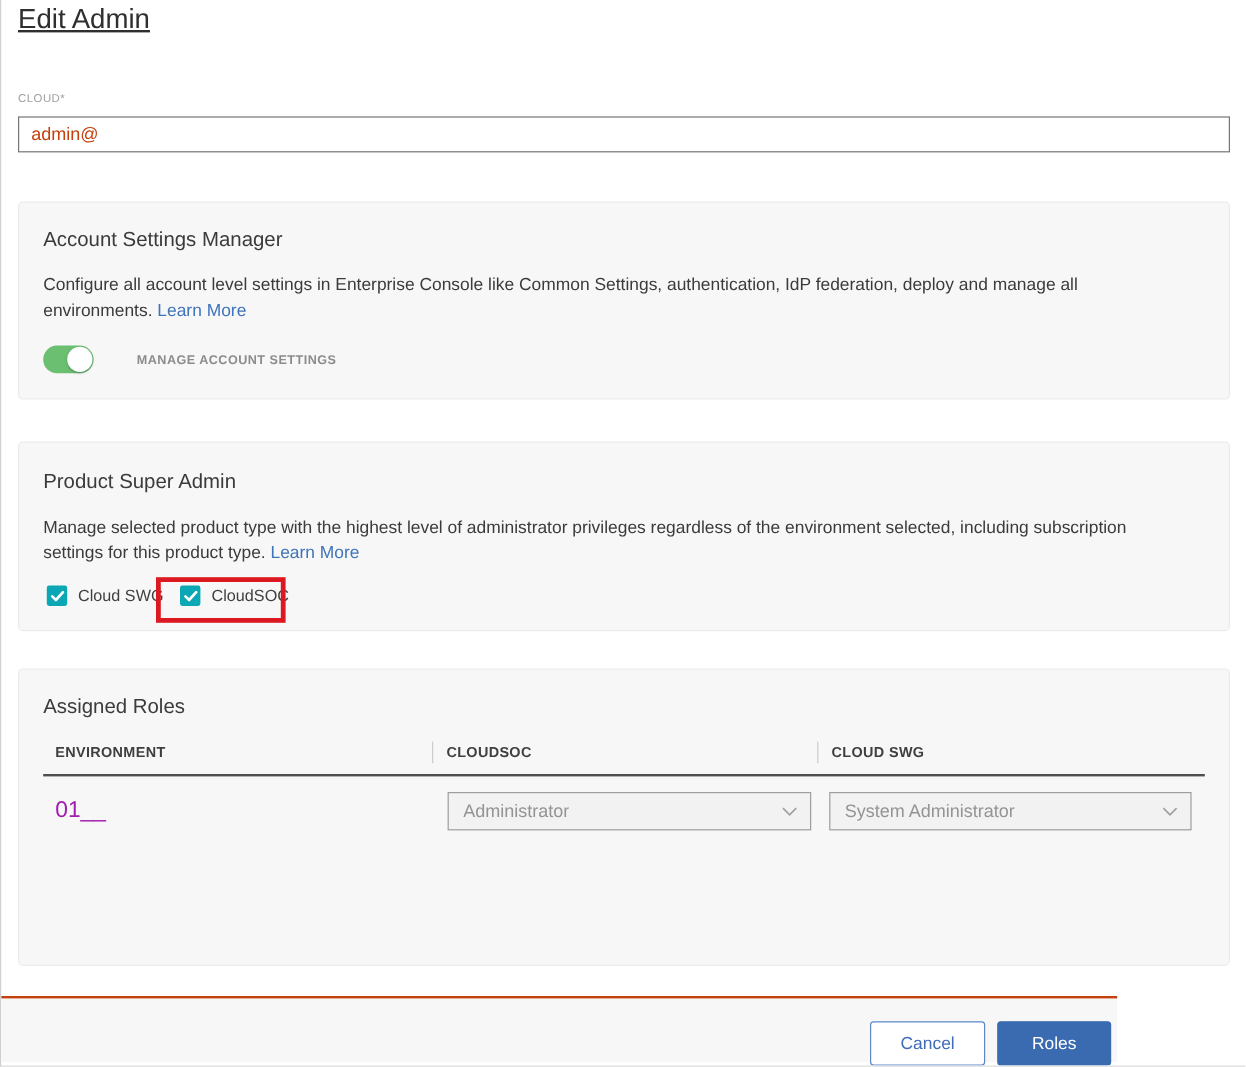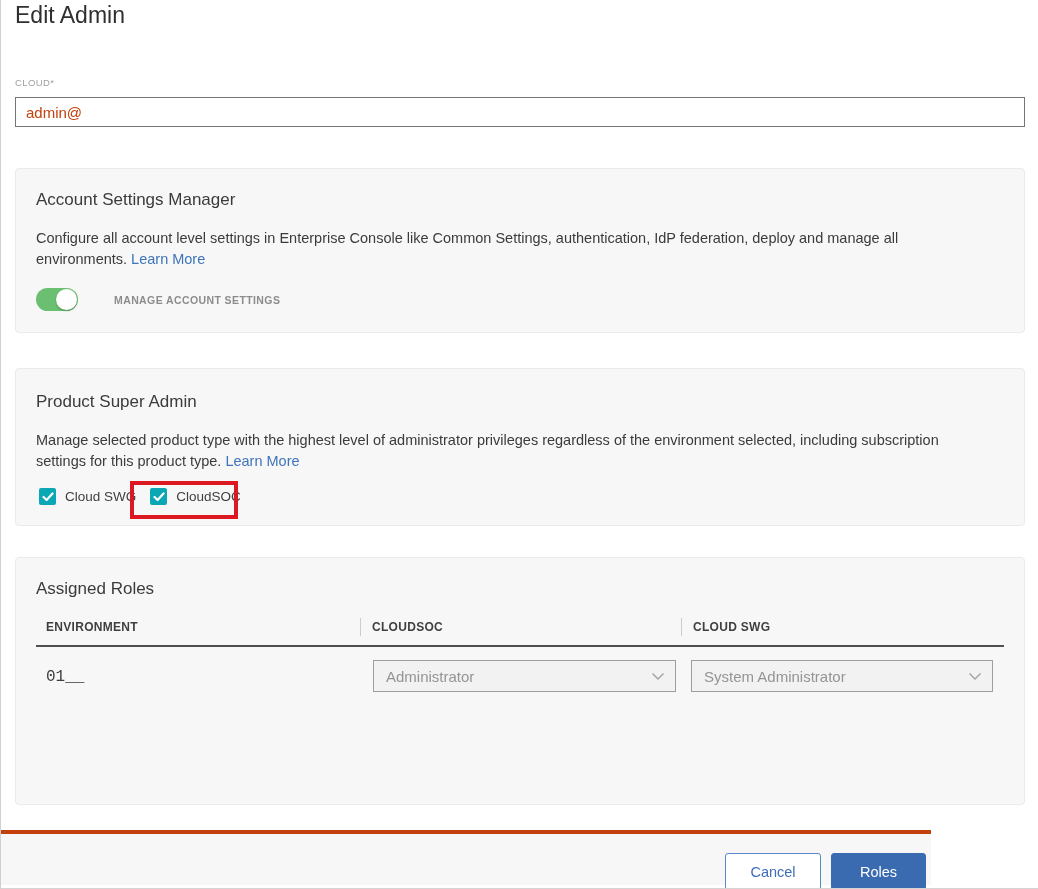--- a/index.html
+++ b/index.html
@@ -16,20 +16,21 @@
     overflow: hidden;
   }
 
   .page-title {
     position: absolute;
     left: 14px;
     top: 2px;
     font-size: 23px;
     font-weight: 500;
     color: #2f2f2f;
+    text-decoration: underline;
   }
 
   .email-label {
     position: absolute;
     left: 14px;
     top: 77px;
     font-size: 9.5px;
     letter-spacing: 0.4px;
     color: #a0a0a0;
   }
@@ -174,21 +175,21 @@
   }
   .roles-header .th.sep { border-left: 1px solid #cccccc; padding-left: 11px; }
   .roles-row {
     display: grid;
     grid-template-columns: 324px 321px 1fr;
     align-items: center;
     margin-top: 13px;
   }
   .roles-row .td { padding-left: 10px; }
   .roles-row .td.swg { padding-left: 13px; }
-  .env-value { font-size: 16px; color: #404040; font-family: Liberation Mono, monospace; }
+  .env-value { font-size: 19px; color: #a21caf; }
 
   .dropdown {
     width: 302px;
     height: 32px;
     background: #f2f2f2;
     border: 1px solid #9e9e9e;
     display: flex;
     align-items: center;
     justify-content: space-between;
     padding: 0 10px 0 12px;
@@ -204,21 +205,21 @@
   .dropdown svg { flex: 0 0 auto; }
 
   
   .footer {
     position: absolute;
     left: 0;
     top: 830px;
     width: 930px;
     height: 55px;
     background: #f7f7f7;
-    border-top: 4px solid #c2410c;
+    border-top: 2px solid #c2410c;
   }
   .footer-buttons {
     position: absolute;
     top: 19px;
     right: 5px;
     display: flex;
     gap: 10px;
   }
   .btn {
     height: 37px;

